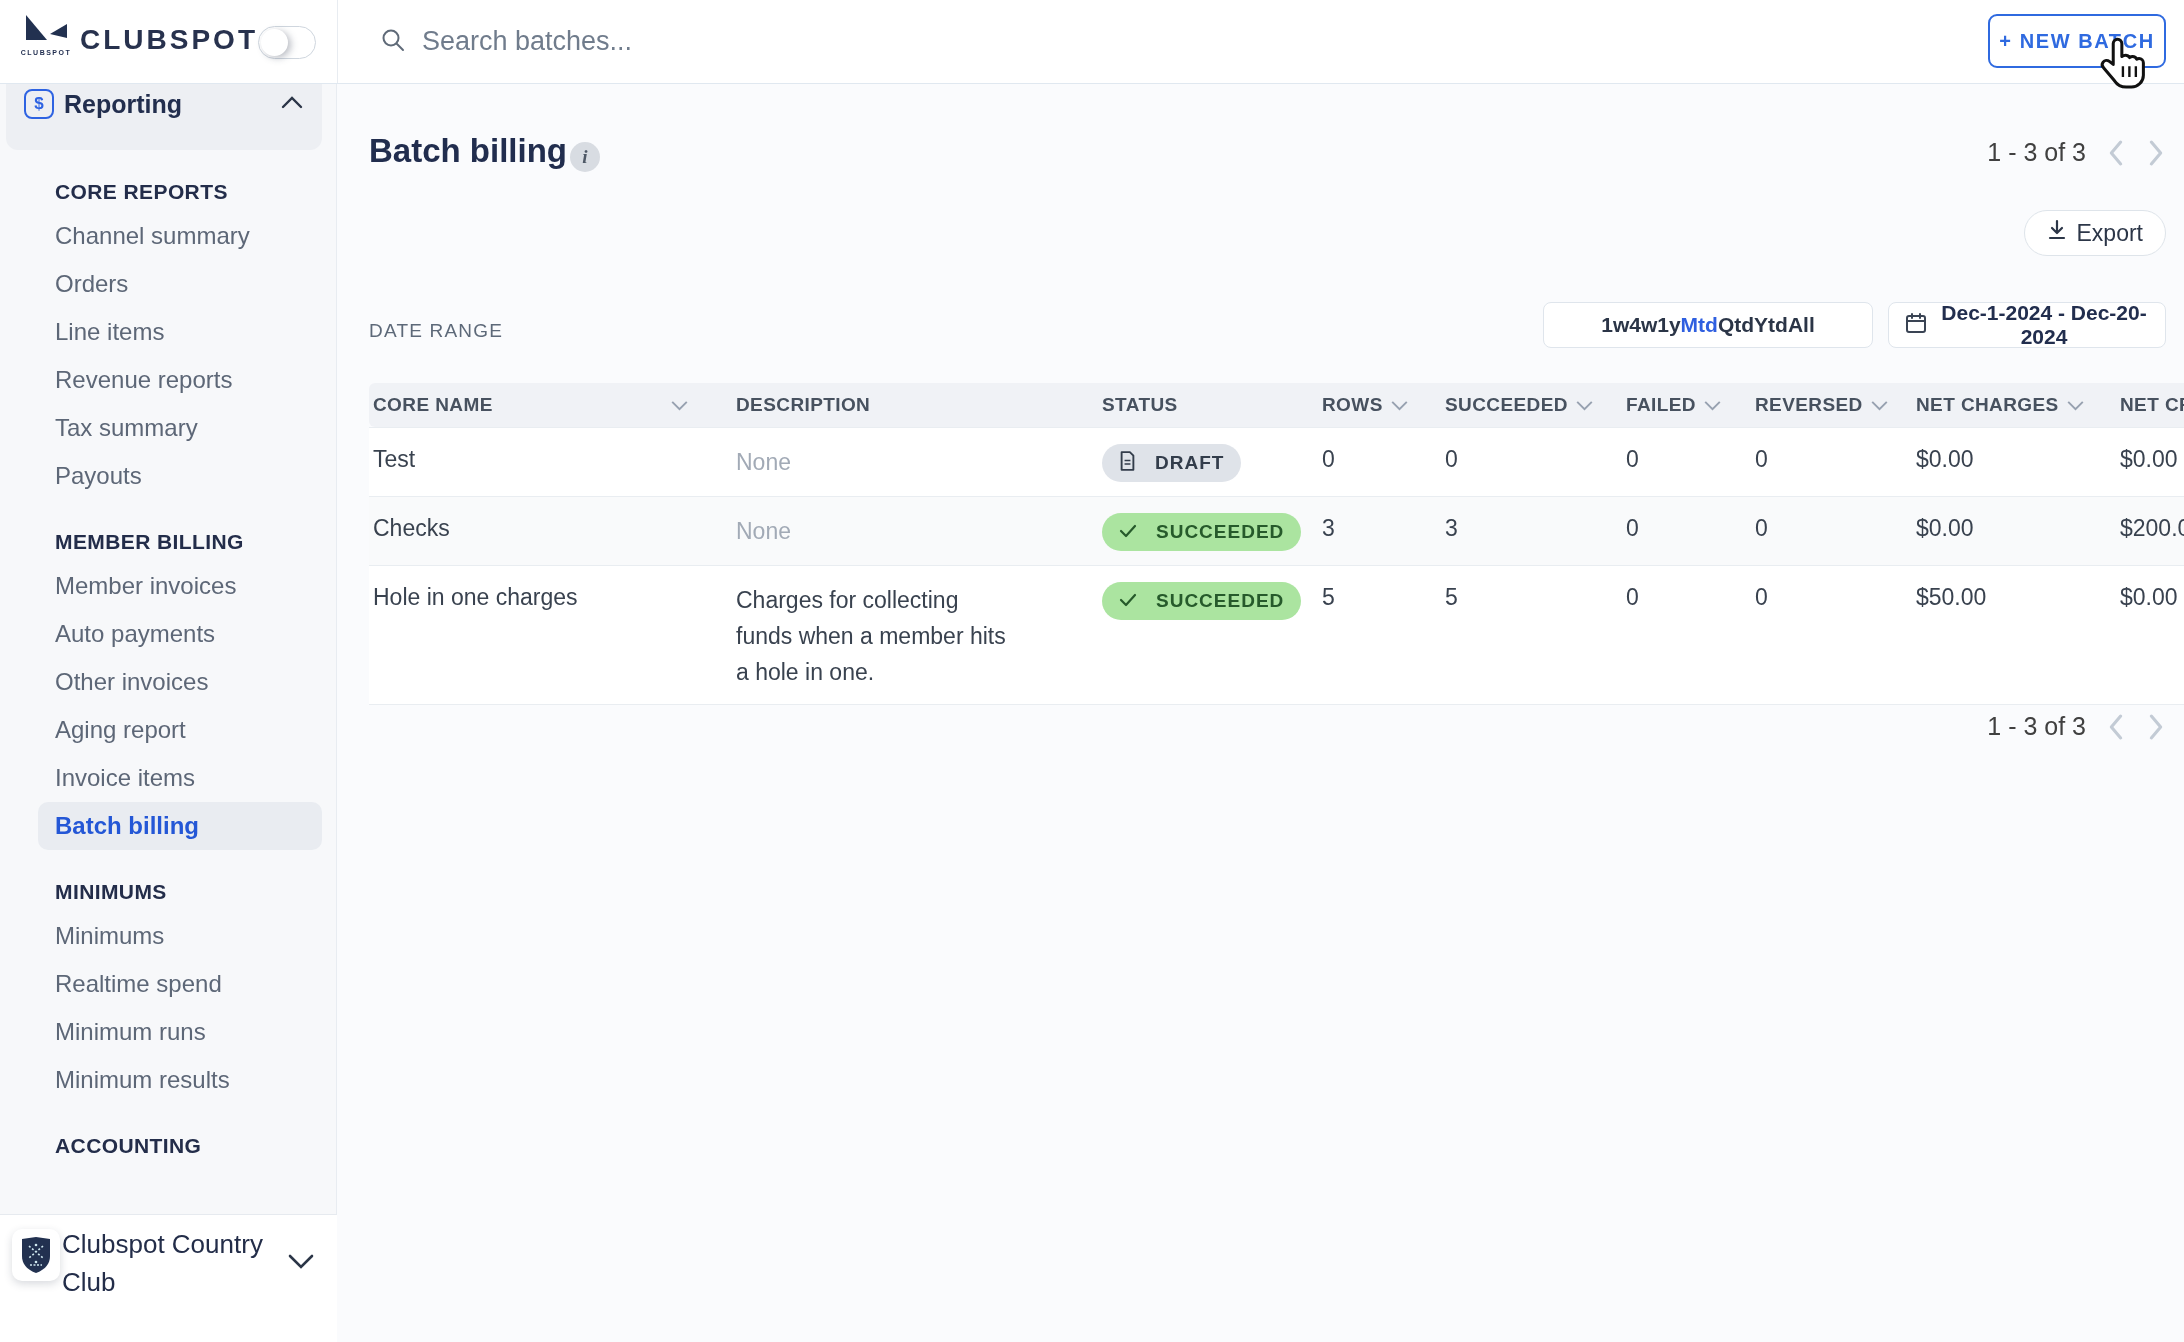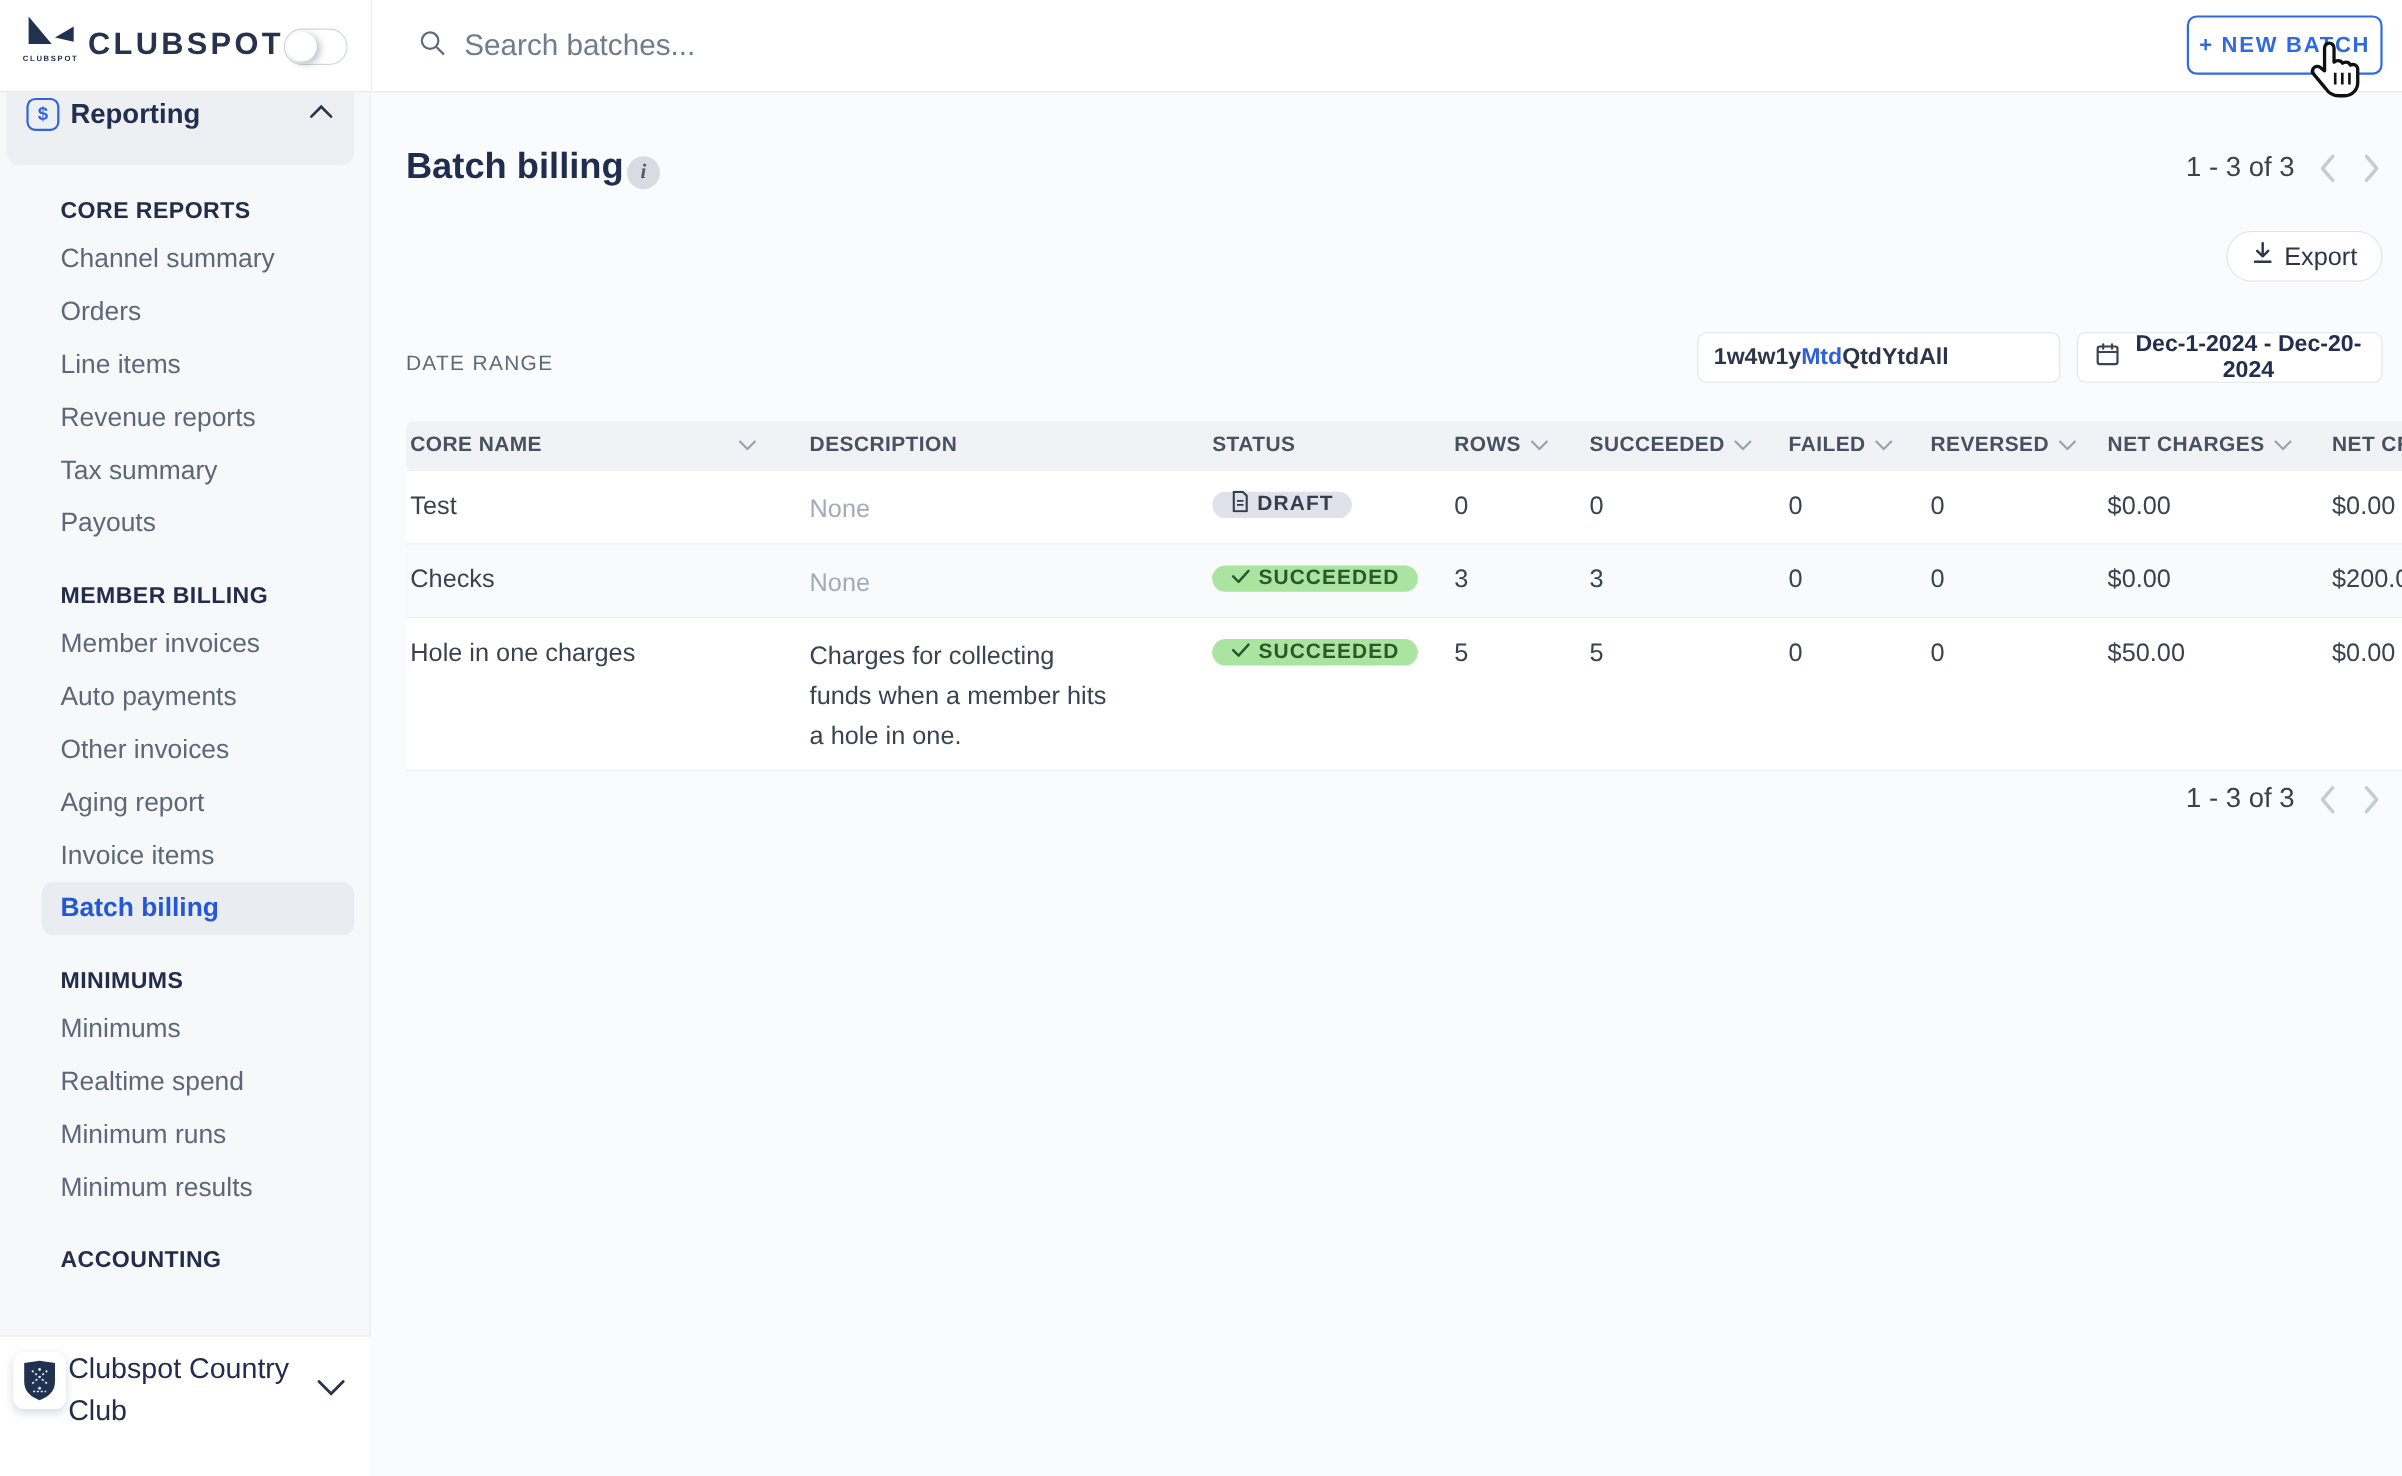--- a/index.html
+++ b/index.html
@@ -56,21 +56,21 @@
              color:#4e5866;font-family:"Liberation Serif",serif;font-style:italic;font-weight:bold;font-size:19px;
              display:flex;align-items:center;justify-content:center;}
   .pager{position:absolute;right:18px;display:flex;align-items:center;gap:20px;color:#404040;font-size:25px;}
   .pager.top{top:54px;} .pager.bottom{top:628px;}
   .pager .pg-btn{display:flex;align-items:center;}
   .export-btn{position:absolute;right:18px;top:126px;height:46px;padding:0 22px;border-radius:23px;background:#fff;
               border:1px solid #dee4ea;color:#2c3648;font-size:23px;display:flex;align-items:center;gap:10px;
               cursor:pointer;font-family:"Liberation Sans",sans-serif;}
   .date-range-label{position:absolute;left:31px;top:236px;font-size:19px;letter-spacing:1.2px;color:#5d6979;}
   .presets{position:absolute;left:1205px;top:218px;width:330px;height:46px;background:#fff;border:1px solid #dfe5ec;
-           border-radius:8px;display:flex;align-items:center;justify-content:flex-start;padding:0 14px;
+           border-radius:8px;display:flex;align-items:center;justify-content:center;padding:0 14px;
            box-sizing:border-box;}
   .preset{font-size:21px;font-weight:bold;color:#2b3547;cursor:pointer;}
   .preset.active{color:#2f5fe0;}
   .date-btn{position:absolute;left:1550px;top:218px;width:278px;height:46px;background:#fff;border:1px solid #dfe5ec;
             border-radius:8px;display:flex;align-items:center;gap:12px;padding:0 16px;box-sizing:border-box;
             font-size:21px;font-weight:bold;color:#222e4e;cursor:pointer;font-family:"Liberation Sans",sans-serif;}
 
   
   .table-clip{position:absolute;left:31px;top:299px;right:0;overflow:hidden;}
   .table{width:1991px;}
@@ -80,21 +80,21 @@
   .th:first-child{padding-left:4px;position:relative;}
   .th:first-child .sort{position:absolute;right:48px;}
   .row{background:#fff;border-top:1px solid #e9edf1;align-items:flex-start;padding:16px 0 14px;box-sizing:border-box;}
   .row:first-of-type{border-top:none;}
   .row.alt{background:#f9fafb;}
   .table{border-bottom:1px solid #e9edf1;}
   .td{font-size:23px;color:#39424f;display:flex;align-items:center;min-height:30px;}
   .td.file{padding-left:4px;}
   .td.desc{width:280px;display:block;line-height:36px;}
   .td.none{color:#a2aab6;}
-  .badge{display:inline-flex;align-items:center;gap:7px;height:24px;padding:0 17px;border-radius:19px;
+  .badge{display:inline-flex;align-items:center;gap:19px;height:38px;padding:0 17px;border-radius:19px;
          font-size:19px;font-weight:bold;letter-spacing:1px;}
   .badge.draft{background:#dfe3e9;color:#333d4b;}
   .badge.succeeded{background:#abe4a0;color:#265a2b;}
 </style>
 </head>
 <body>
 
 <div class="screen">
 
   <div class="sidebar">

